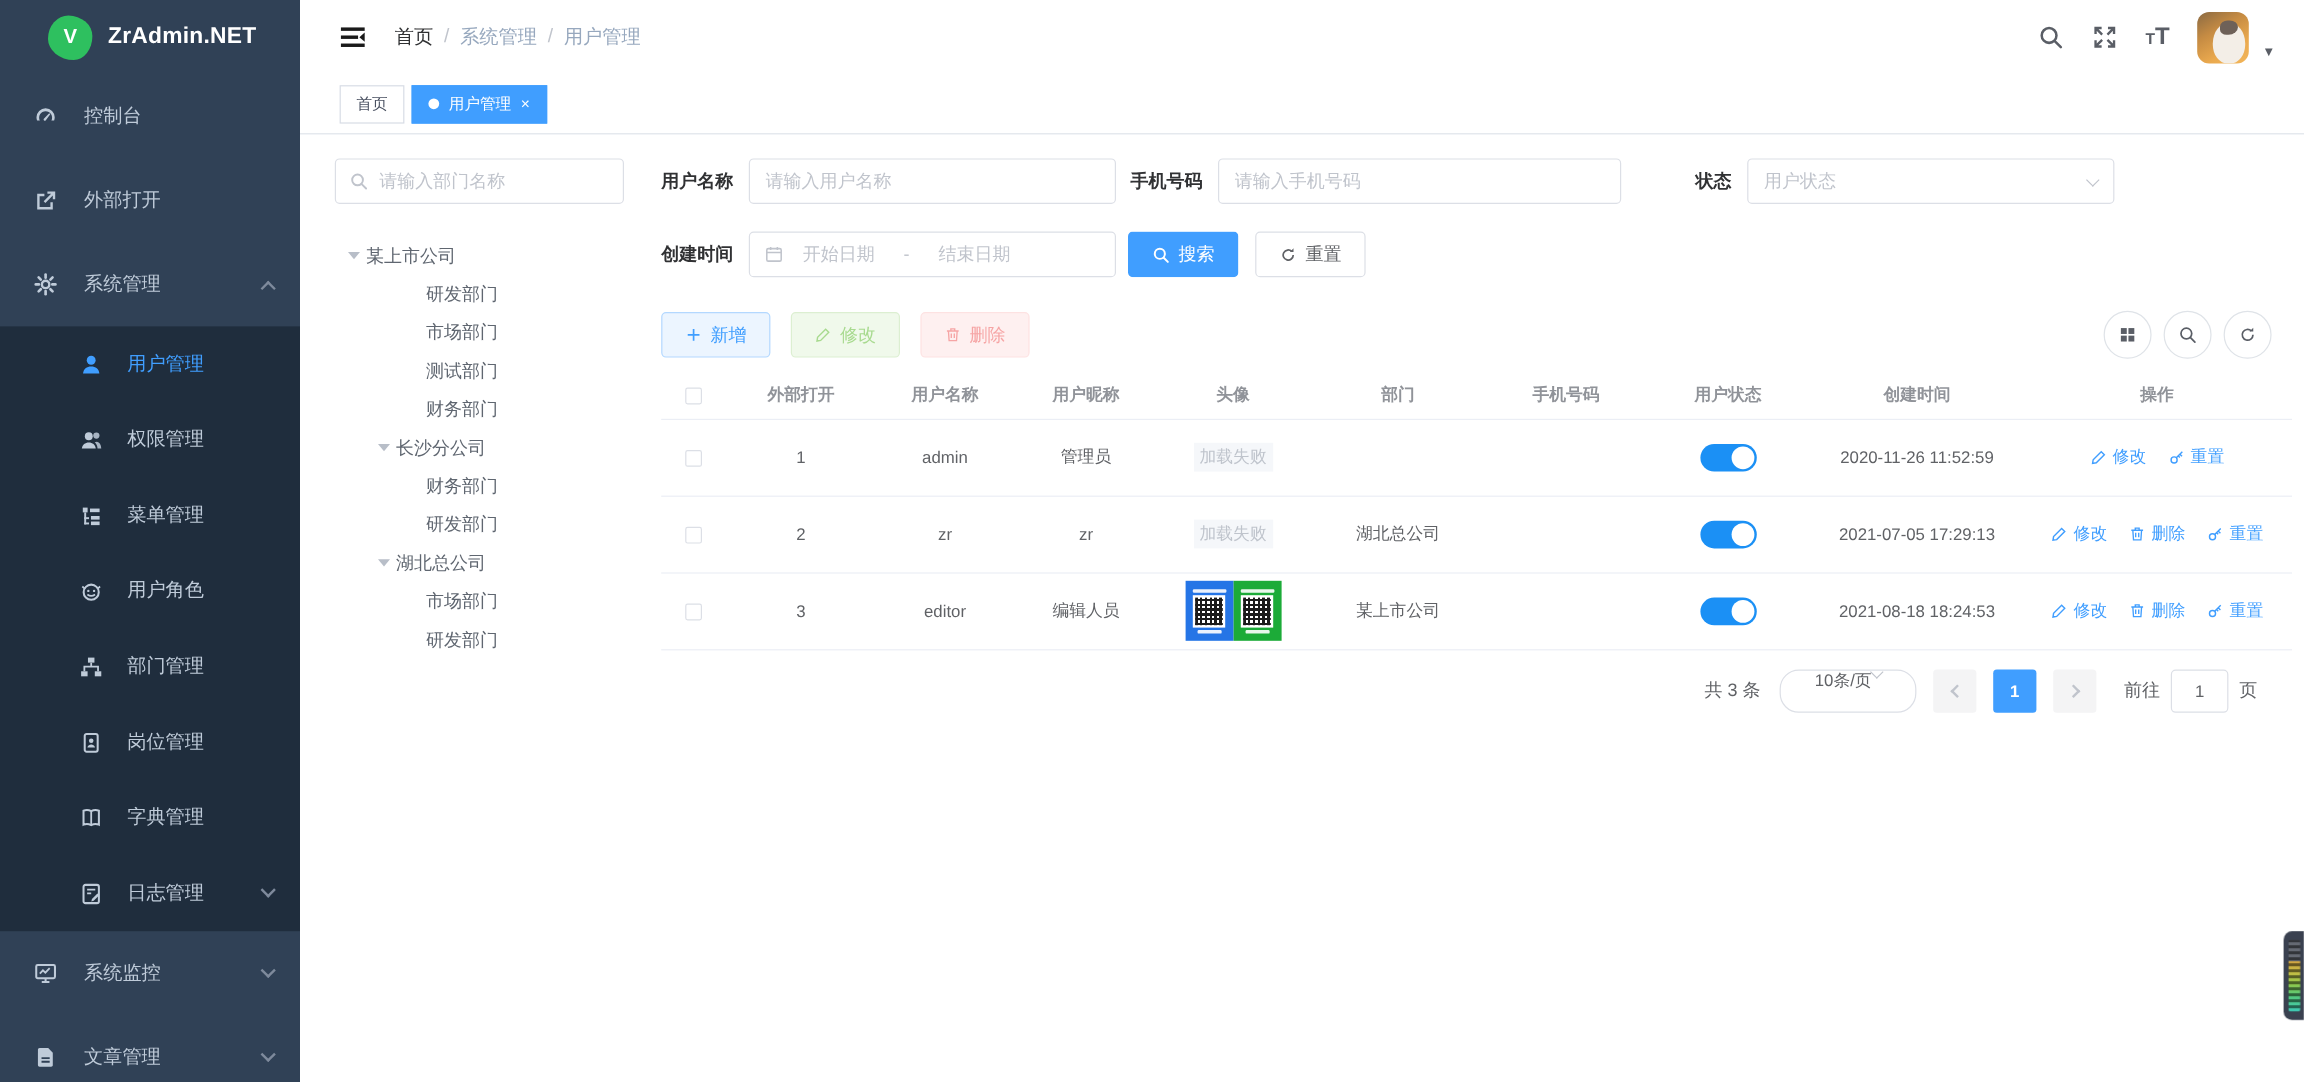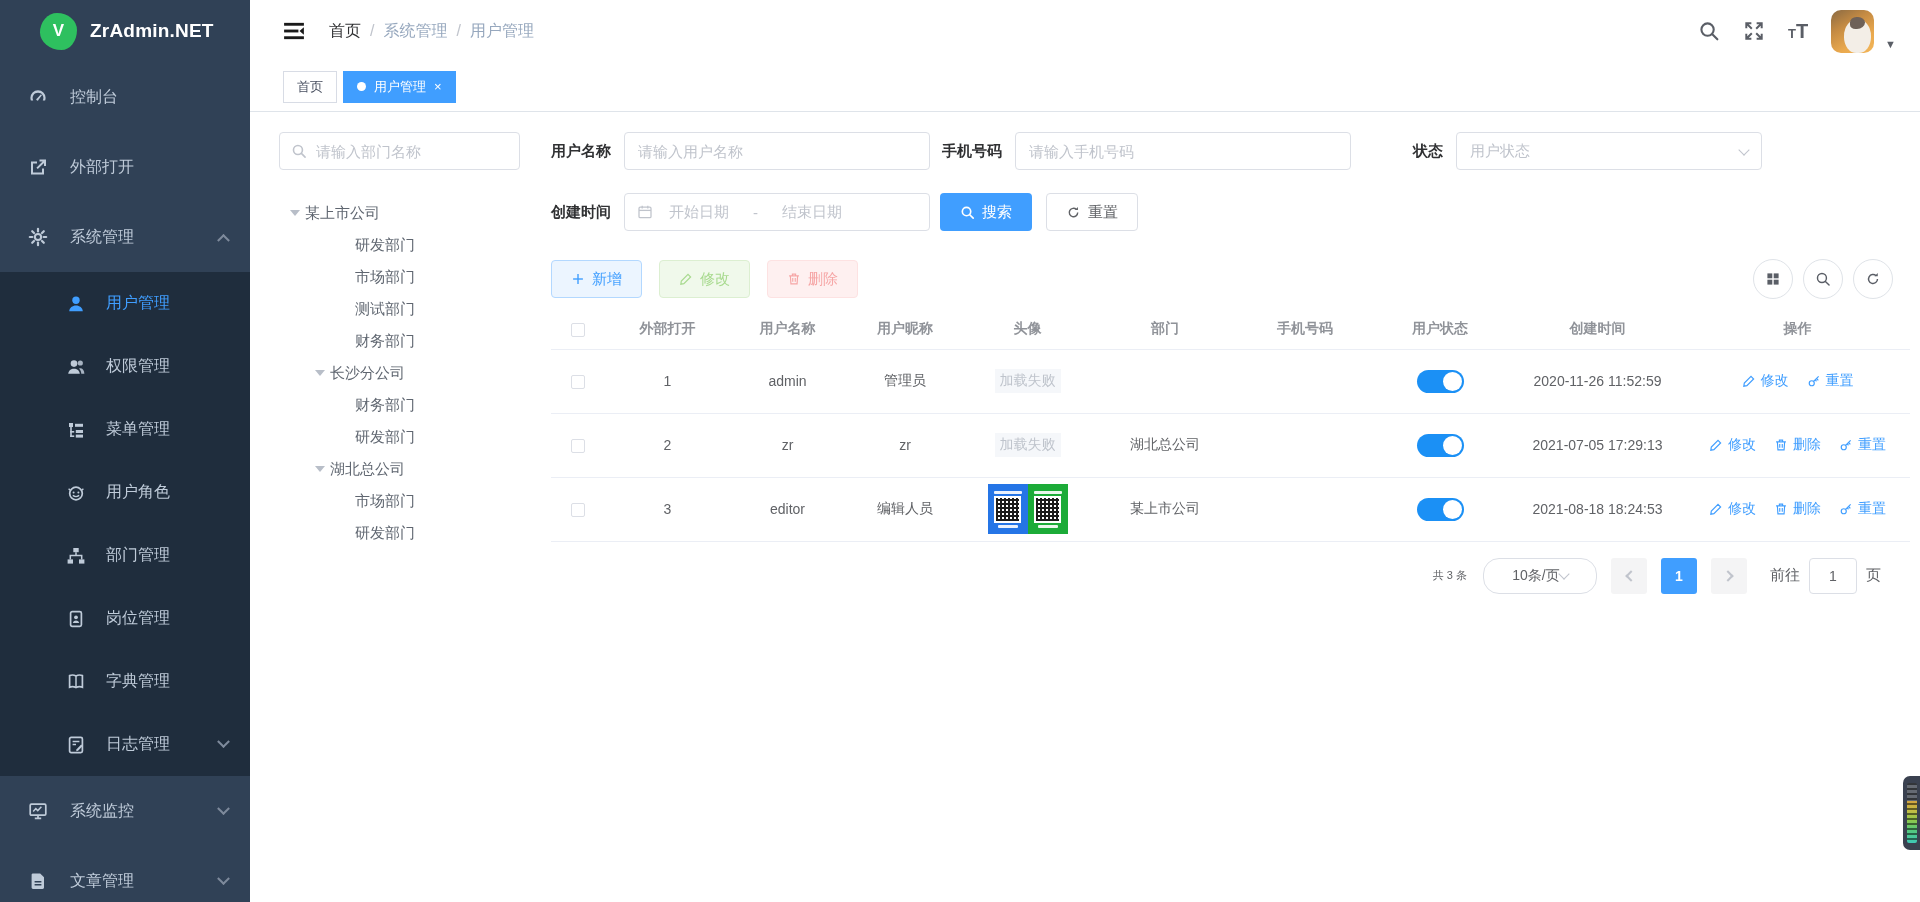--- a/index.html
+++ b/index.html
@@ -104,23 +104,23 @@
 .qr .t2{width:20px}
 .qr .box{width:27px;height:27px;background:#fff;padding:2px}
 .qr .px{width:100%;height:100%;
   background:repeating-linear-gradient(0deg,#1b1b1b 0 2px,transparent 2px 4px),
              repeating-linear-gradient(90deg,#1b1b1b 0 2px,#fff 2px 4px)}
 .toggle{width:47px;height:23px;border-radius:12px;background:#1b90f5;position:relative;display:inline-block;cursor:pointer;vertical-align:middle}
 .toggle .knob{width:19px;height:19px;background:#fff;border-radius:50%;position:absolute;right:2px;top:2px}
 .action-link{color:#409eff;font-size:14px;display:inline-flex;align-items:center;gap:5px;margin:0 9px;cursor:pointer;white-space:nowrap}
 
 .pagination{display:flex;align-items:center;justify-content:flex-end;margin-top:16px;padding-right:14px;font-size:14px;color:#606266}
-.pg-total{margin-right:16px;font-size:11px}
+.pg-total{margin-right:16px;font-size:15px}
 .size-select{width:114px;height:36px;border:1px solid #dcdfe6;border-radius:16px;background:#fff;display:flex;
-  align-items:center;justify-content:center;gap:0;color:#606266;cursor:pointer;font-size:14px}
+  align-items:flex-start;justify-content:center;gap:0;color:#606266;cursor:pointer;font-size:14px}
 .pg-btn{width:36px;height:36px;margin-left:14px;border-radius:3px;display:flex;align-items:center;justify-content:center;cursor:pointer;font-size:14px}
 .pg-prev,.pg-next{background:#f4f4f5}
 .pchev{width:8px;height:8px;border-left:2px solid #c0c4cc;border-bottom:2px solid #c0c4cc}
 .pchev.left{transform:rotate(45deg);margin-left:3px}
 .pchev.right{transform:rotate(225deg);margin-right:3px}
 .pg-cur{background:#409eff;color:#fff;font-weight:bold}
 .goto{margin-left:23px;display:flex;align-items:center;gap:9px;font-size:15px}
 .goto input{width:48px;height:36px;border:1px solid #dcdfe6;border-radius:4px;text-align:center;font-size:14px;color:#606266;outline:0}
 
 .scroll-widget{position:fixed;right:0;bottom:52px;width:17px;height:74px;background:#3a4150;border-radius:7px 0 0 7px;

